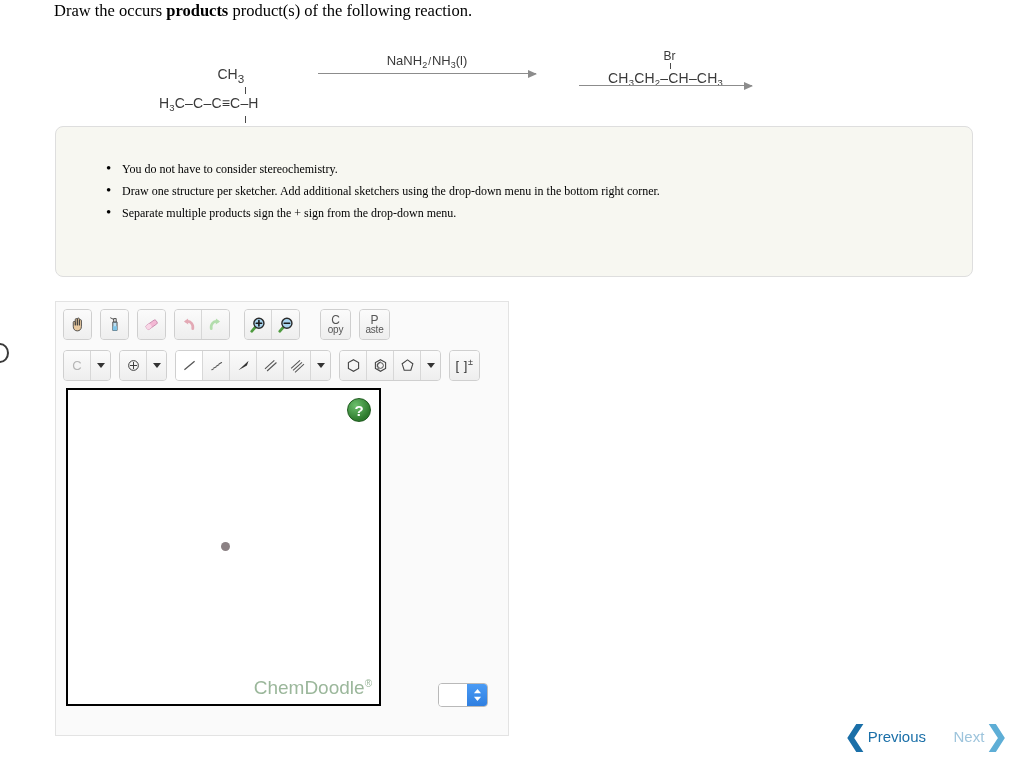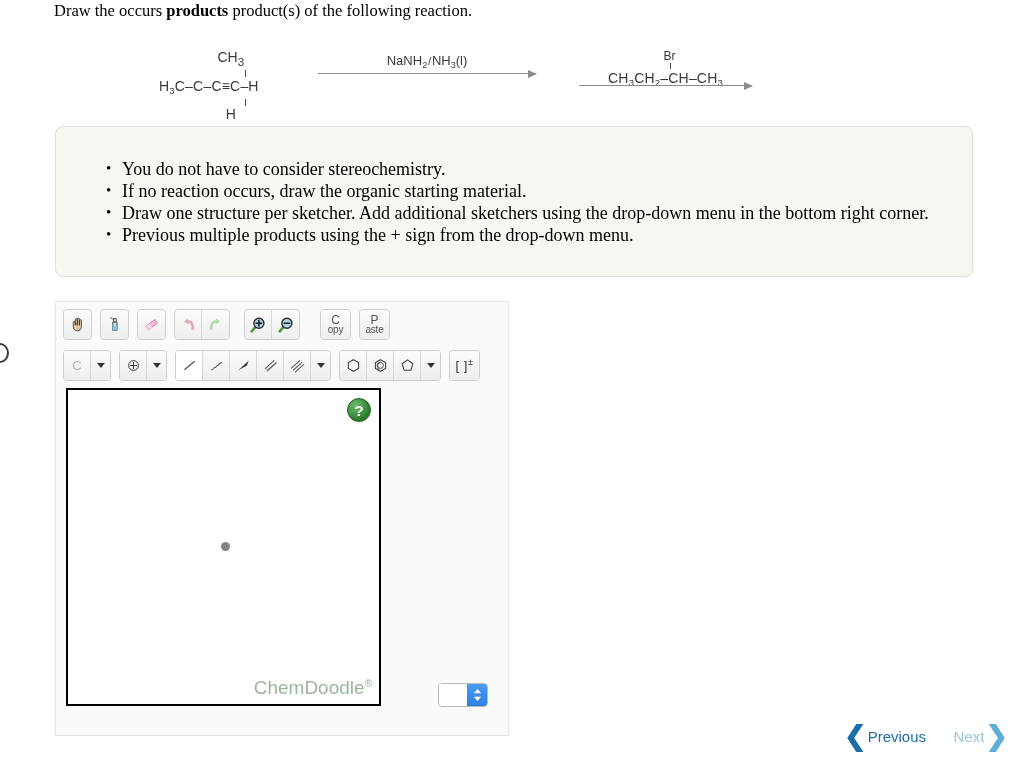--- a/index.html
+++ b/index.html
@@ -53,20 +53,21 @@
     left: 105px;
     top: 16px;
     text-align: center;
   }
   .reactant .top-grp {
     font-family: "Liberation Sans", sans-serif;
     font-size: 14px;
     color: #3a3a3a;
     margin-left: 44px;
     line-height: 14px;
+    margin-top: 17px;
   }
   .reactant .vbond {
     width: 1px;
     height: 7px;
     background: #4a4a4a;
     margin: 1px auto 1px 86px;
   }
   .reactant .chain { line-height: 16px; }
   .reactant .bot-grp {
     font-family: "Liberation Sans", sans-serif;
@@ -147,21 +148,21 @@
     border-radius: 8px;
     box-sizing: border-box;
   }
   .instructions ul {
     margin: 0;
     padding: 32px 0 0 50px;
     list-style: none;
   }
   .instructions li {
     position: relative;
-    font-size: 18px;
+    font-size: 12px;
     line-height: 21.5px;
     padding-left: 16px;
     margin-bottom: 0.5px;
     white-space: nowrap;
   }
   .instructions li:before {
     content: "\2022";
     position: absolute;
     left: 0;
     top: -1px;
@@ -394,23 +395,22 @@
       <div class="formula"><span>CH</span><sub>3</sub><span>CH</span><sub>2</sub><span>–</span><span>CH</span><span>–CH</span><sub>3</sub></div>
     </div>
     <div class="line"></div>
     <div class="head"></div>
   </div>
 </div>
 
 <div class="instructions">
   <ul>
     <li>You do not have to consider stereochemistry.</li>
-    <li>If no reaction occurs, draw the organic starting material.</li>
     <li>Draw one structure per sketcher. Add additional sketchers using the drop-down menu in the bottom right corner.</li>
-    <li>Previous multiple products using the + sign from the drop-down menu.</li>
+    <li>Separate multiple products sign the + sign from the drop-down menu.</li>
   </ul>
 </div>
 
 <div class="sketcher">
 
   <div class="toolbar row1">
 
     <div class="group single">
       <div class="btn">
         <svg class="ico" width="17" height="17" viewBox="0 0 20 20">

